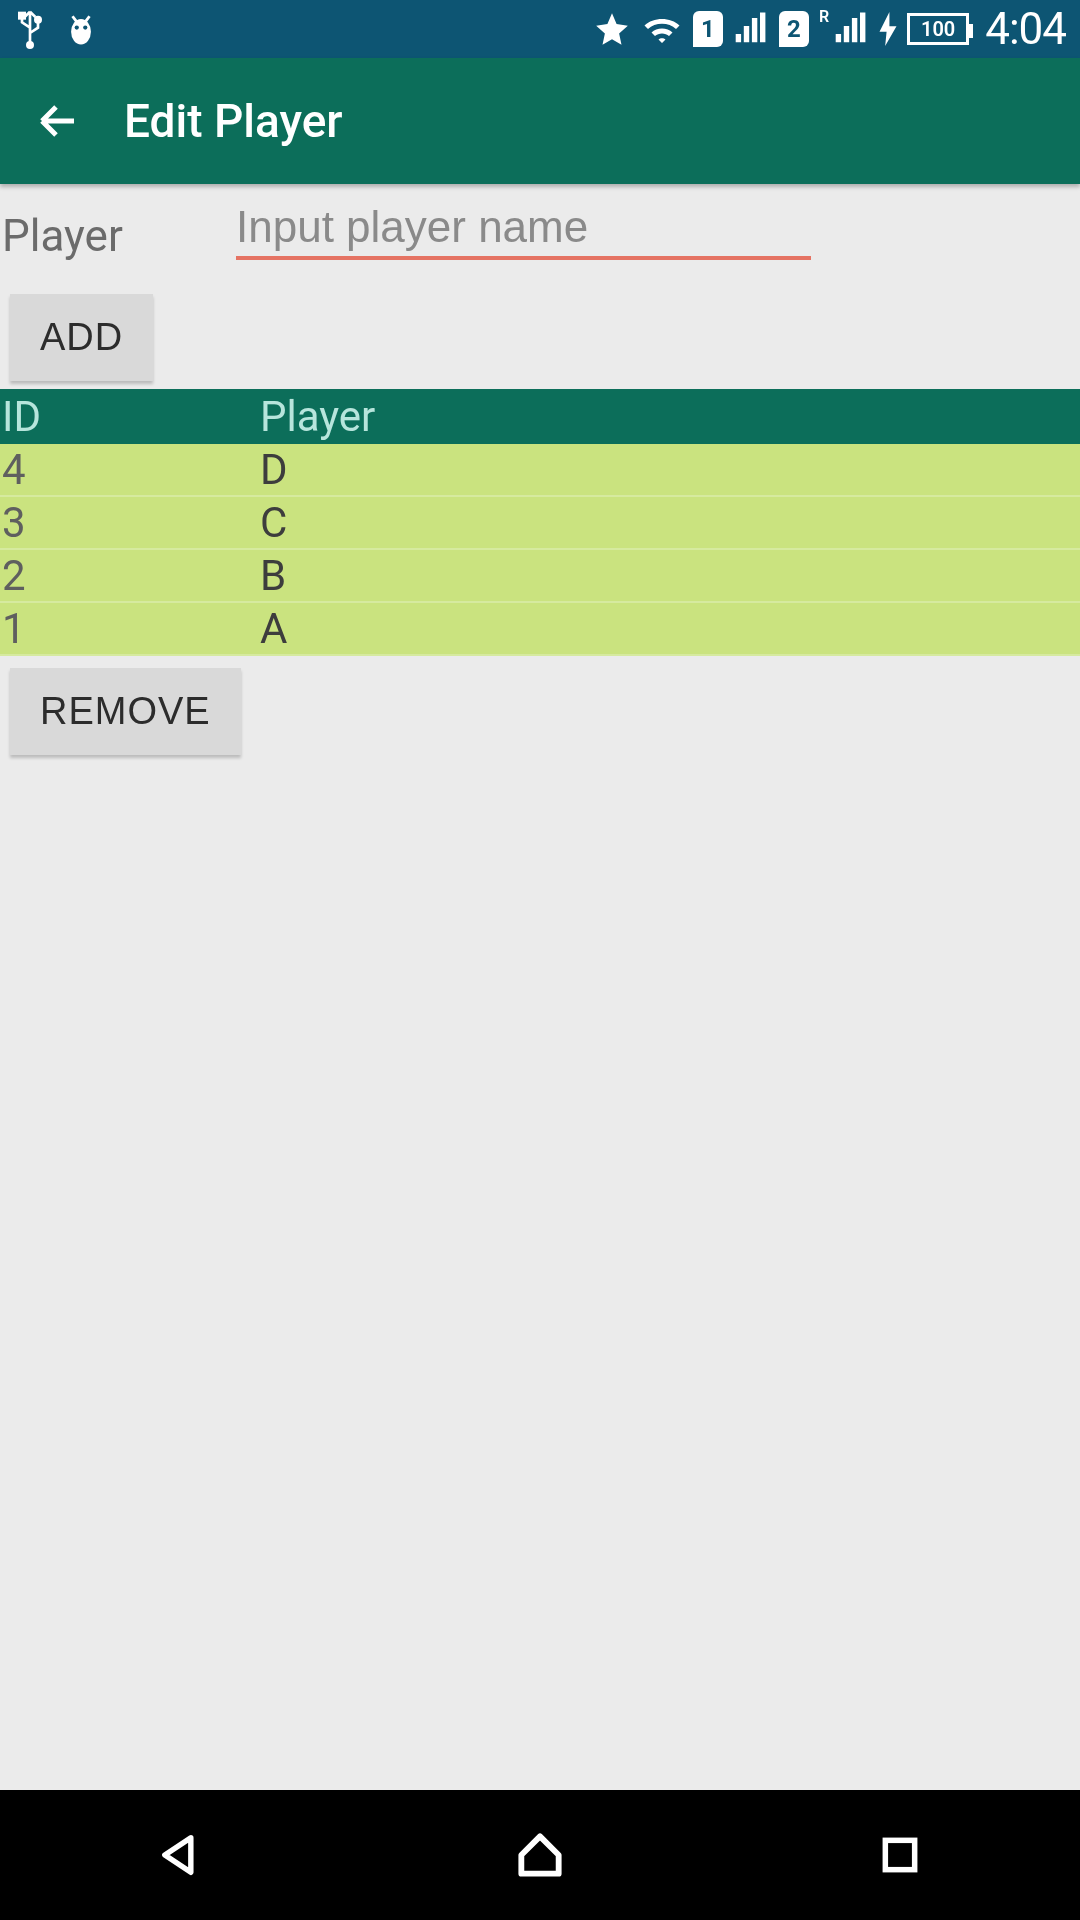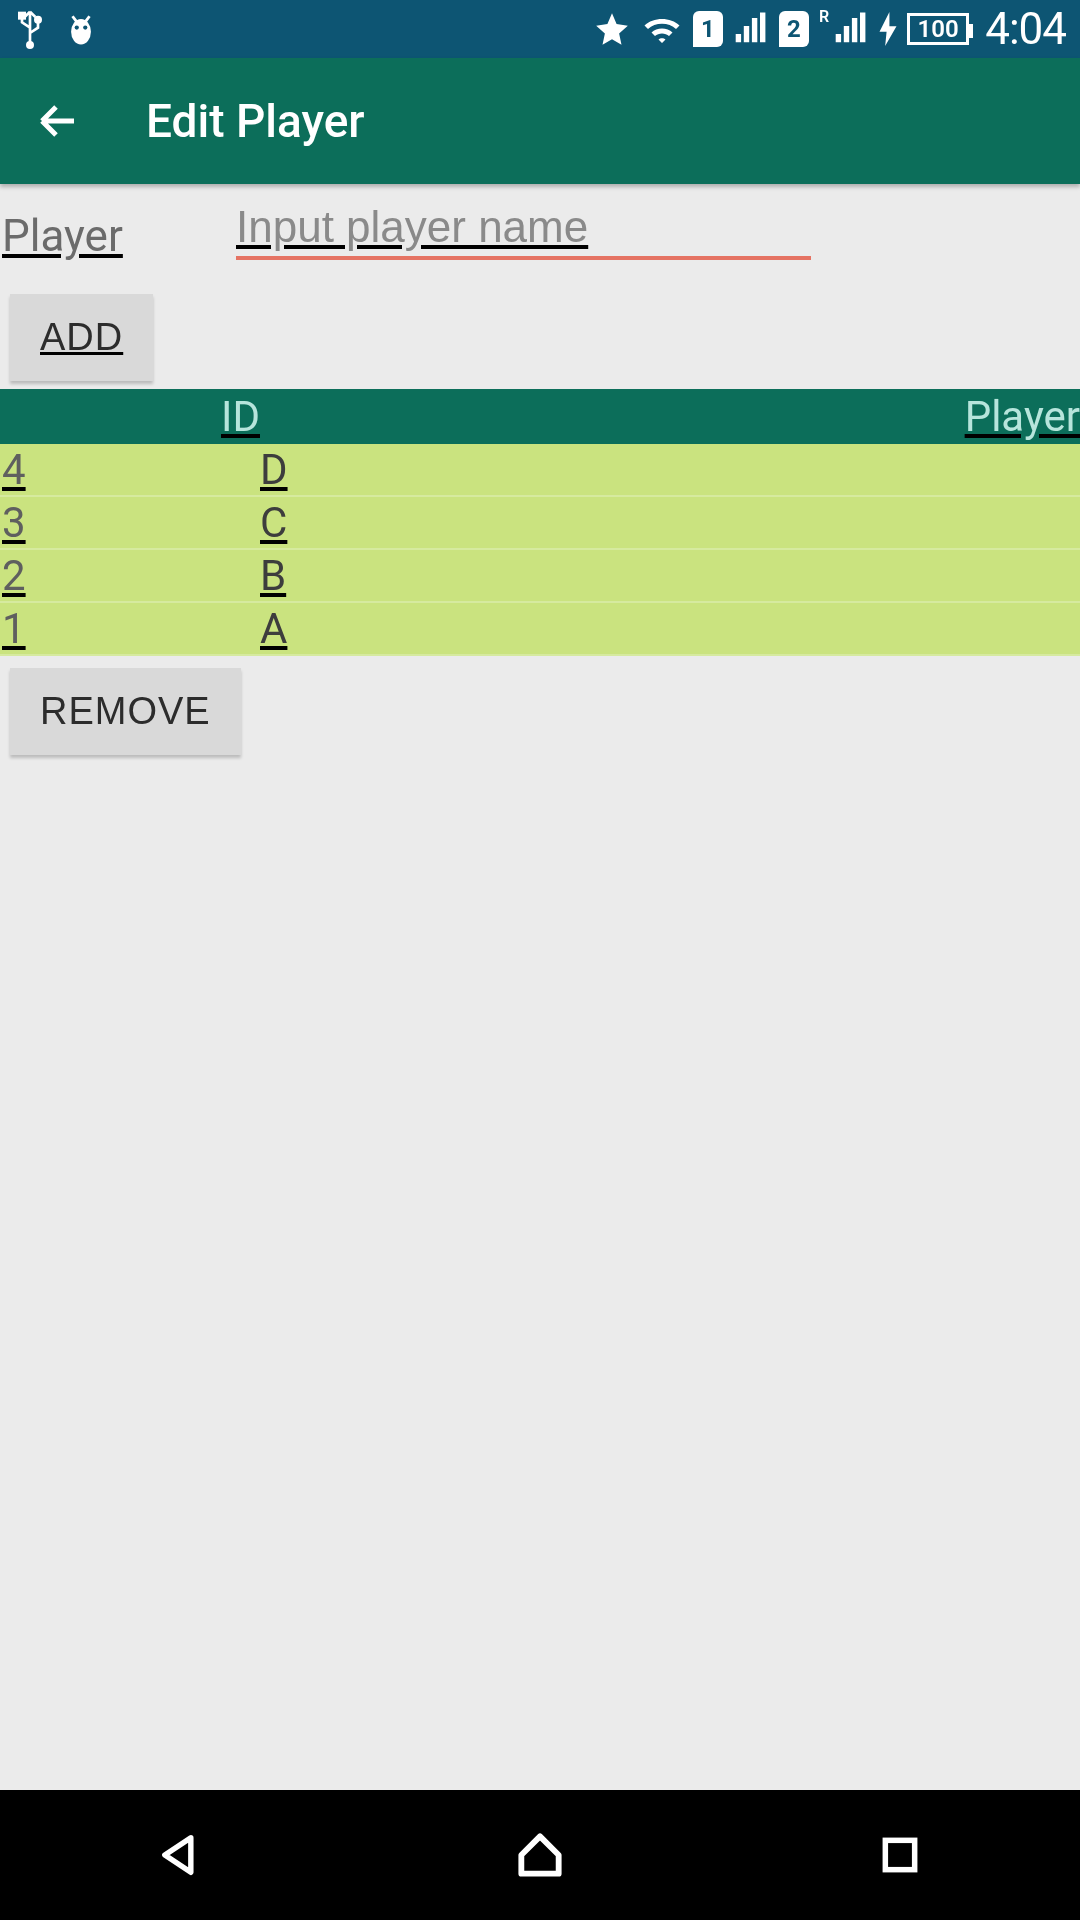--- a/index.html
+++ b/index.html
@@ -27,24 +27,24 @@
       background: #0c6e5a;
       color: #fff;
       display: flex;
       align-items: center;
       padding: 0 34px;
       gap: 42px;
       box-shadow: 0 3px 4px rgba(0,0,0,0.25);
       position: relative;
       z-index: 2;
     }
-    .app-title { font-size: 46px; font-weight: 500; margin-left: 22px; }
-
-    
-    .content { flex: 1; background: #ebebeb; text-decoration: underline; }
+    .app-title { font-size: 46px; font-weight: 500; }
+
+    
+    .content { flex: 1; background: #ebebeb; }
 
     .player-row { display: flex; align-items: flex-end; padding: 0 0 2px 0; }
     .player-label { font-size: 44px; color: #6b6b6b; padding-left: 2px; padding-top: 5px; width: 236px; }
     .name-input {
       flex: 0 0 372px;
       font-size: 44px;
       color: #be185d;
       border: none;
       background: transparent;
       border-bottom: 4px solid #e57363;
@@ -67,21 +67,20 @@
       box-shadow: 0 3px 3px rgba(0,0,0,0.2);
       cursor: pointer;
     }
 
     .table-header {
       background: #0c6e5a;
       color: #b7e5dc;
       display: flex;
       padding: 3px 0;
       font-size: 42px;
-      text-align: right;
     }
     .col-id { width: 260px; padding-left: 2px; }
     .col-player { flex: 1; padding-left: 0; }
 
     .table-body {}
     .tr {
       display: flex;
       background: #cae37f;
       border-bottom: 2px solid #d6ea9f;
       font-size: 42px;
@@ -104,21 +103,21 @@
     .nav-btn {
       width: 90px; height: 90px;
       display: flex; align-items: center; justify-content: center;
       color: #fff;
     }
 
     
     .battery-box {
       border: 3px solid #fff; width: 62px; height: 32px;
       display: inline-flex; align-items: center; justify-content: center;
-      font-size: 24px; font-weight: 600; position: relative;
+      font-size: 20px; font-weight: 600; position: relative;
     }
     .battery-box::after {
       content: ""; position: absolute; right: -7px; top: 8px;
       width: 5px; height: 14px; background: #fff;
     }
     .sim-badge {
       width: 30px; height: 36px; background: #fff; color: #0d5573;
       border-radius: 6px 6px 6px 0;
       display: inline-flex; align-items: center; justify-content: center;
       font-size: 24px; font-weight: 700;

